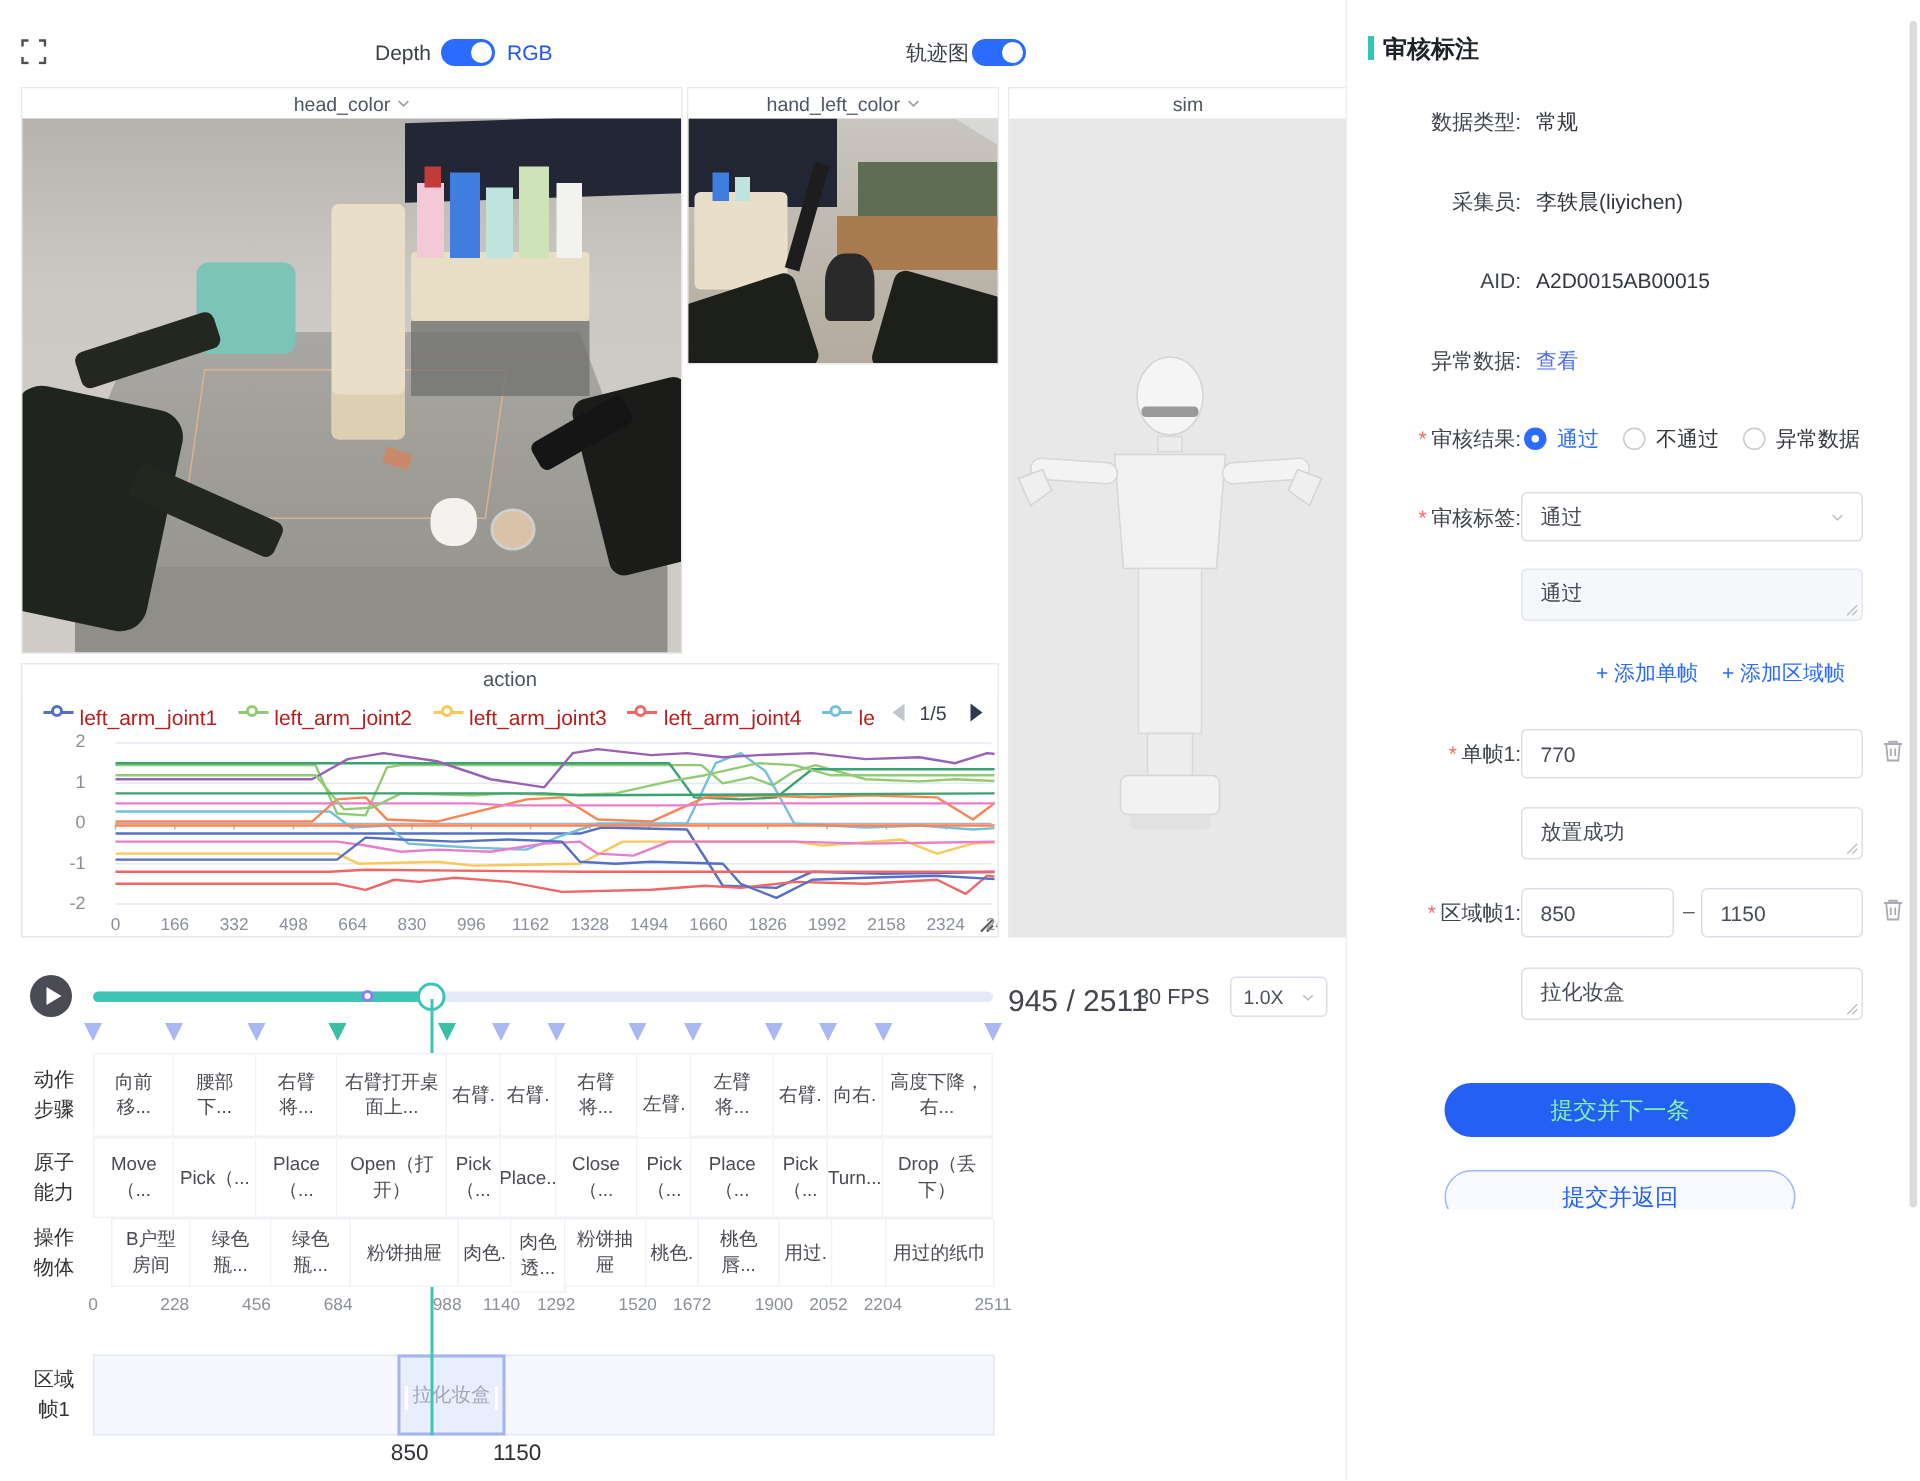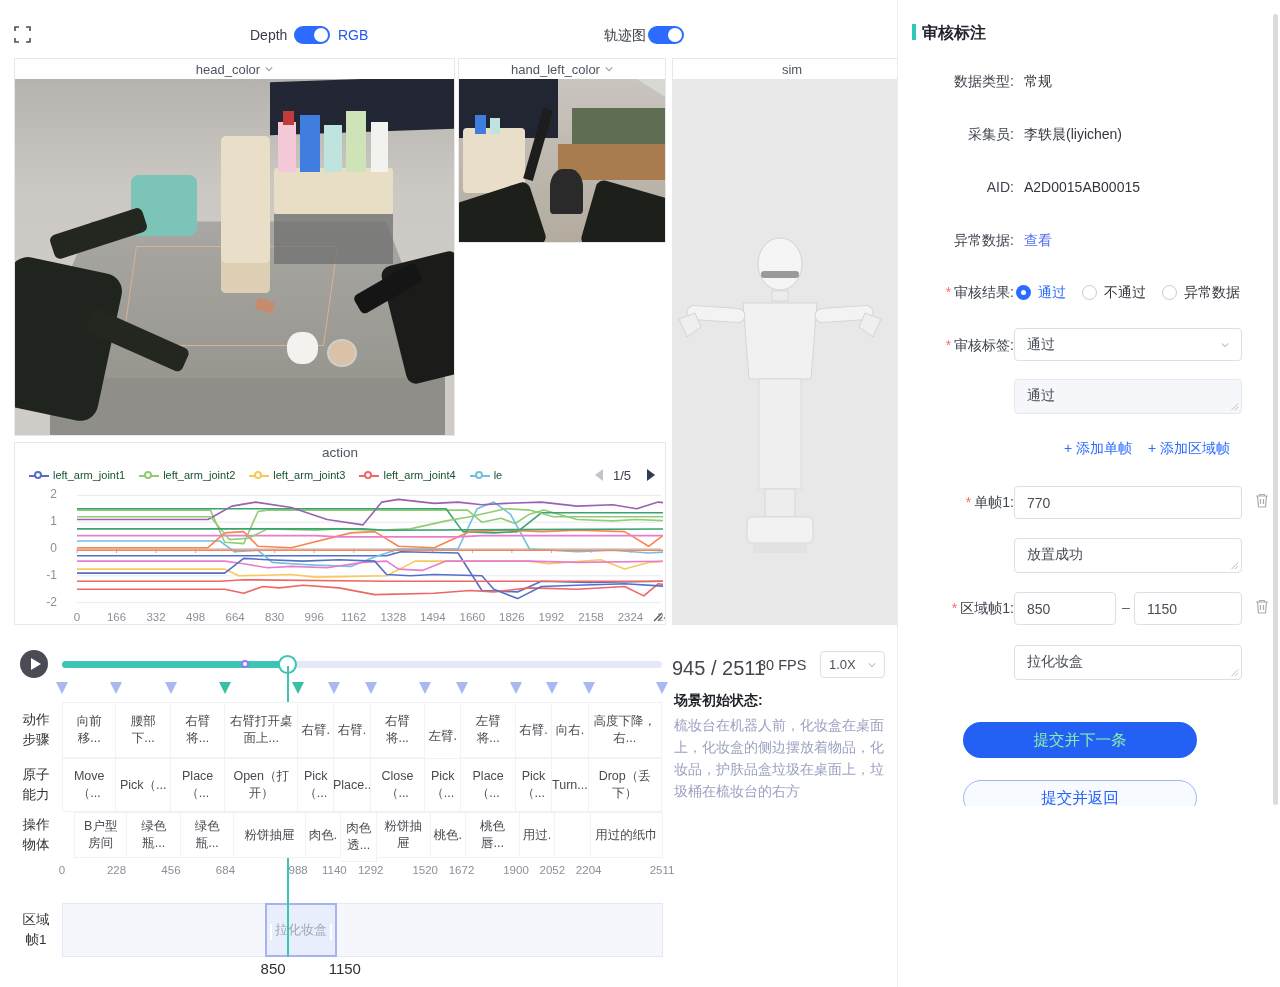--- a/index.html
+++ b/index.html
@@ -12,21 +12,21 @@
   .toggle .knob { position:absolute; right:2px; top:2px; width:14px; height:14px; border-radius:50%; background:#fff; }
   .toplabel { font-size:14px; color:#3a3f47; position:absolute; }
 
   
   .panel { position:absolute; background:#fff; border:1px solid #e8e8e8; }
   .panel-header { height:20px; display:flex; align-items:center; justify-content:center; gap:5px; font-size:13px; color:#4d5562; background:#fff; }
   .chev { width:8px; height:8px; display:inline-block; }
   .video { position:relative; overflow:hidden; width:100%; }
 
   
-  .legend-item { display:inline-flex; align-items:flex-end; margin-right:14px; font-size:11px; color:#14532d; }
+  .legend-item { display:inline-flex; align-items:flex-start; margin-right:14px; font-size:14px; color:#b91c1c; }
   .legend-marker { position:relative; width:20px; height:10px; margin-right:4px; }
   .legend-marker .lm-line { position:absolute; left:0; top:4px; width:20px; height:2px; }
   .legend-marker .lm-circle { position:absolute; left:5px; top:0; width:8px; height:8px; border-radius:50%; background:#fff; border-width:2px; border-style:solid; }
   .tickx { position:absolute; font-size:11.5px; color:#8a8f99; transform:translateX(-50%); white-space:nowrap; }
   .ticky { position:absolute; font-size:12px; color:#8a8f99; text-align:right; width:20px; }
   .pag-arrow { width:0; height:0; border-top:6px solid transparent; border-bottom:6px solid transparent; display:inline-block; }
 
   
   .play-btn { position:absolute; width:28px; height:28px; border-radius:50%; background:#4b4b56; cursor:pointer; }
   .play-btn::after { content:""; position:absolute; left:11px; top:8px; border-left:10px solid #fff; border-top:6px solid transparent; border-bottom:6px solid transparent; }
@@ -270,24 +270,20 @@
   <div class="abs" style="left:758px;top:657px;font-size:14.5px;color:#43464d">30 FPS</div>
   <div class="abs" style="left:820px;top:651px;width:65px;height:27px;border:1px solid #dcdfe6;border-radius:4px;background:#fff;display:flex;align-items:center;padding:0 8px;justify-content:space-between">
     <span style="font-size:13px;color:#4d5159">1.0X</span>
     <svg class="chev" viewBox="0 0 10 10">
         <path d="M1 3 L5 7 L9 3" fill="none" stroke="#c0c4cc" stroke-width="1.4"></path>
       </svg>
   </div>
 
   <div id="markers"></div>
 
-  <div class="abs" style="left:674px;top:692px;width:218px">
-    <div style="font-size:14px;font-weight:bold;color:#1f2329;margin-bottom:4px">场景初始状态:</div>
-    <div style="font-size:14px;color:#9ba2c0;line-height:22px">梳妆台在机器人前，化妆盒在桌面上，化妆盒的侧边摆放着物品，化妆品，护肤品盒垃圾在桌面上，垃圾桶在梳妆台的右方</div>
-  </div>
 
   <div id="rowlabels"></div>
   <div id="steptable"></div>
   <div id="axisnums"></div>
 
   <div class="rowlabel" style="top: 910px; white-space: pre-line;" id="regionlabel">区域
 帧1</div>
   <div class="abs" style="left:62px;top:903px;width:601px;height:54px;background:#f5f7fd;border:1px solid #e4e8f6"></div>
   <div class="abs" id="region-seg" style="top: 903px; height: 54px; background: rgb(233, 238, 252); border: 2px solid rgb(165, 180, 238); display: flex; align-items: center; justify-content: center; left: 265.106px; width: 71.6846px;">
     <div style="position:absolute;left:3px;top:19px;width:2px;height:16px;background:#fff"></div>

